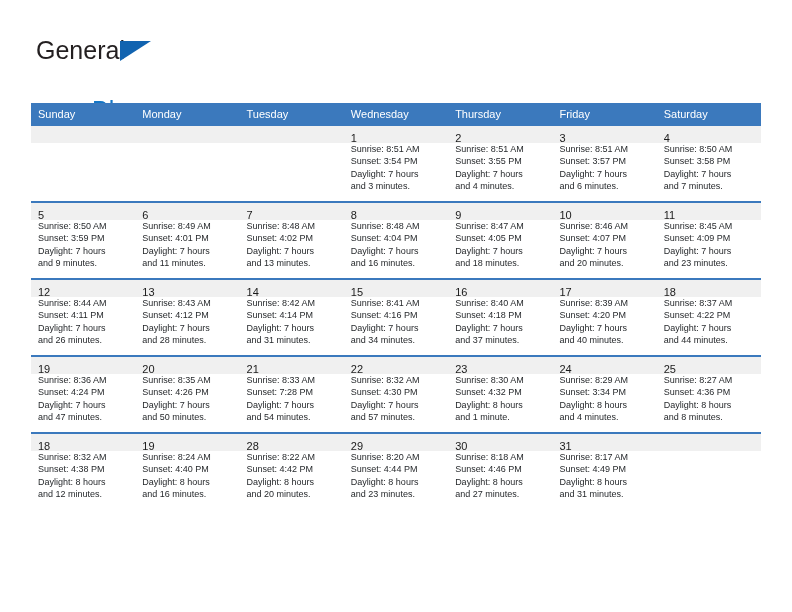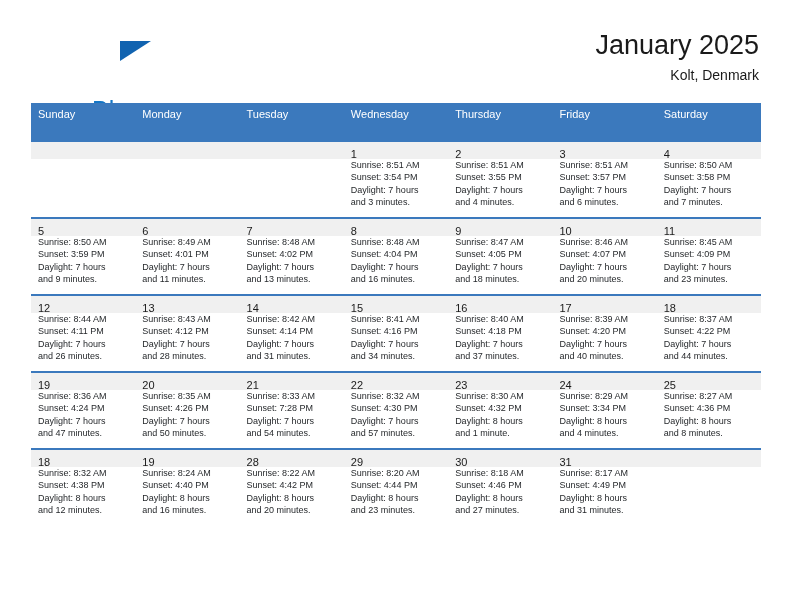--- a/index.html
+++ b/index.html
@@ -92,21 +92,21 @@
     width: 730px;
     border-collapse: collapse;
     table-layout: fixed;
   }
   .cal th {
     background: #3b79bd;
     color: #ffffff;
     font-size: 11px;
     font-weight: normal;
     text-align: left;
-    padding: 5px 0 21px 7px;
+    padding: 5px 0 5px 7px;
     height: 11px;
     line-height: 13px;
     margin-left: 28px;
   }
   .cal td {
     width: 104.28px;
     height: 75px;
     vertical-align: top;
     padding: 0;
     background: #ffffff;
@@ -138,28 +138,25 @@
   .empty .daynum-band { background: #f0f0f0; }
 </style>
 </head>
 <body>
 
 <div class="page">
 
   <div class="topbar">
 
     <div class="logo">
+      <span class="logo-general">General</span>
       <span class="logo-tri"></span>
       <span class="logo-blue">Blue</span>
     </div>
 
-    <div class="title-wrap">
-      <div class="cal-title">January 2025</div>
-      <div class="cal-sub">Kolt, Denmark</div>
-    </div>
 
   </div>
 
   <table class="cal">
     <thead>
       <tr>
         <th>Sunday</th>
         <th>Monday</th>
         <th>Tuesday</th>
         <th>Wednesday</th>

